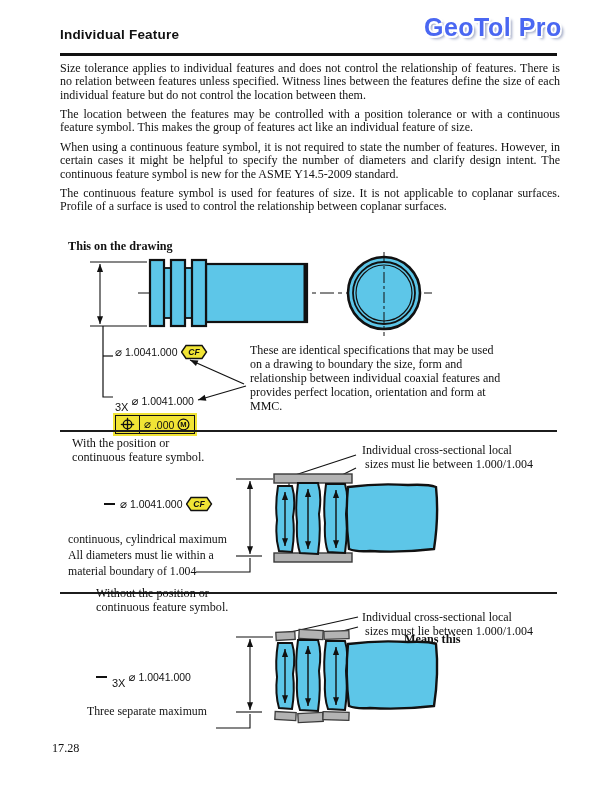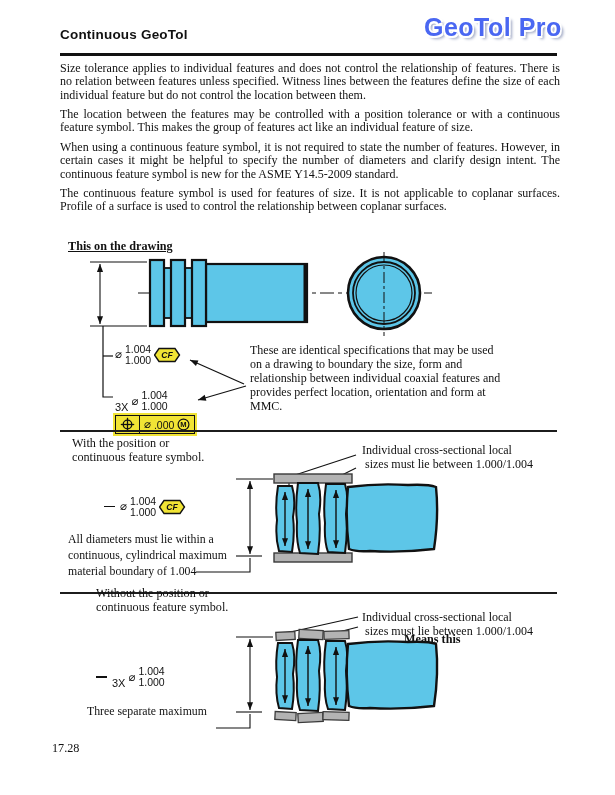--- a/index.html
+++ b/index.html
@@ -17,21 +17,21 @@
   .blabel{font-size:12.2px;line-height:14px;}
   .blabel b{font-weight:normal;}
   .ann{font-size:12px;line-height:14px;}
   .lnote{font-size:11.8px;line-height:15.8px;}
   .meansthis{font-weight:bold;font-size:12.2px;}
   .pagenum{font-size:12.2px;}
   .callout{display:flex;align-items:center;gap:3px;font-family:"Liberation Sans",sans-serif;}
   .dash{width:11px;height:1.6px;background:#111;margin-right:2px;flex:none;}
   .dia{font-family:"DejaVu Sans",sans-serif;font-size:11.5px;line-height:11px;}
   .pre{font-size:11px;margin-top:12px;}
-  .frac{display:flex;flex-direction:column;font-size:10.5px;line-height:10.6px;}
+  .frac{display:flex;flex-direction:row;font-size:10.5px;line-height:10.6px;}
   .fcf{display:flex;background:#f1e435;padding:2px;}
   .fcf-frame{display:flex;border:1.6px solid #111;align-items:stretch;}
   .fcf-cell{display:flex;align-items:center;padding:1px 4px;font-family:"Liberation Sans",sans-serif;font-size:10.5px;gap:3px;}
   .fcf-cell+.fcf-cell{border-left:1.6px solid #111;}
   svg{display:block;}
   .lineart{stroke:#111;fill:none;}
 </style>
 </head>
 <body>
 
@@ -47,30 +47,30 @@
         <path d="M298,483 Q295,505 297,522 Q296,541 300,553 L318,554 Q321,532 319,514 Q322,496 318,483 Z" fill="#5dc6e8" stroke="#111" stroke-width="2"></path>
         <path d="M326,484 Q323,506 325,523 Q324,541 328,552 L345,553 Q348,531 346,514 Q349,497 345,484 Z" fill="#5dc6e8" stroke="#111" stroke-width="2"></path>
         <path d="M348,487 Q378,483 408,485 Q428,484 436,487 Q439,516 434,549 Q400,553 370,551 Q356,552 349,549 Q345,517 348,487 Z" fill="#5dc6e8" stroke="#111" stroke-width="2.4"></path>
         <line x1="285" y1="492" x2="285" y2="546" stroke="#111" stroke-width="1.4" marker-start="url(#arr)" marker-end="url(#arr)"></line>
         <line x1="308" y1="489" x2="308" y2="549" stroke="#111" stroke-width="1.4" marker-start="url(#arr)" marker-end="url(#arr)"></line>
         <line x1="336" y1="490" x2="336" y2="548" stroke="#111" stroke-width="1.4" marker-start="url(#arr)" marker-end="url(#arr)"></line>
       </g>
     </defs>
   </svg>
 
-  <div class="abs title" style="left:60px;top:27px;">Continuous GeoTol</div>
+  <div class="abs title" style="left:60px;top:27px;">Individual Feature</div>
   <div class="abs logo" style="left:424px;top:13px;">GeoTol Pro</div>
   <div class="abs rule" style="left:60px;top:53px;"></div>
 
   <p class="abs body" style="left:60px;top:62px;">Size tolerance applies to individual features and does not control the relationship of features. There is no relation between features unless specified.  Witness lines between the features define the size of each individual feature but do not control the location between them.</p>
   <p class="abs body" style="left:60px;top:108px;">The location between the features may be controlled with a position tolerance or with a continuous feature symbol. This makes the group of features act like an individual feature of size.</p>
   <p class="abs body" style="left:60px;top:141px;">When using a continuous feature symbol, it is not required to state the number of features. However, in certain cases it might be helpful to specify the number of diameters and clarify design intent.  The continuous feature symbol is new for the ASME Y14.5-2009 standard.</p>
   <p class="abs body" style="left:60px;top:187px;">The continuous feature symbol is used for features of size.  It is not applicable to coplanar surfaces. Profile of a surface is used to control the relationship between coplanar surfaces.</p>
 
-  <div class="abs drawlabel" style="left:68px;top:239px;text-decoration:underline;">This on the drawing</div>
+  <div class="abs drawlabel" style="left:68px;top:239px;">This on the drawing</div>
 
   <svg class="abs" style="left:60px;top:252px;" width="497" height="185" viewBox="60 252 497 185">
 
     <line x1="138" y1="293" x2="432" y2="293" stroke="#111" stroke-width="1" stroke-dasharray="14 4 4 4"></line>
 
     <line x1="90" y1="262" x2="147" y2="262" stroke="#111" stroke-width="1.1"></line>
     <line x1="90" y1="326" x2="147" y2="326" stroke="#111" stroke-width="1.1"></line>
     <line x1="100" y1="264" x2="100" y2="324" stroke="#111" stroke-width="1.1" marker-start="url(#arr)" marker-end="url(#arr)"></line>
 
     <polyline points="103,326 103,397 113,397" class="lineart" stroke-width="1.2"></polyline>
@@ -168,22 +168,22 @@
       <span>1.004</span>
       <span>1.000</span>
     </span>
     <svg width="27" height="16" viewBox="0 0 27 16">
       <polygon points="5,1.5 21,1.5 25.5,8 21,14.5 5,14.5 0.5,8" fill="#f1e435" stroke="#111" stroke-width="1.4"></polygon>
       <text x="13" y="11.3" text-anchor="middle" font-family="Liberation Sans, sans-serif" font-size="8.6" font-weight="bold" font-style="italic" fill="#111">CF</text>
     </svg>
   </div>
 
   <div class="abs lnote" style="left:68px;top:532px;">
+    <div>continuous, cylindrical maximum</div>
     <div>All diameters must lie within a</div>
-    <div>continuous, cylindrical maximum</div>
     <div>material boundary of 1.004</div>
   </div>
 
   <div class="abs ann" style="left:362px;top:443px;">Individual cross-sectional local</div>
   <div class="abs ann" style="left:365px;top:457px;">sizes must lie between 1.000/1.004</div>
   <div class="abs meansthis" style="left:404px;top:588px;margin-top:44px;">Means this</div>
 
   <div class="abs hdiv" style="left:60px;top:592px;"></div>
 
   <div class="abs blabel" style="left:72px;top:586px;margin-left:24px;">

